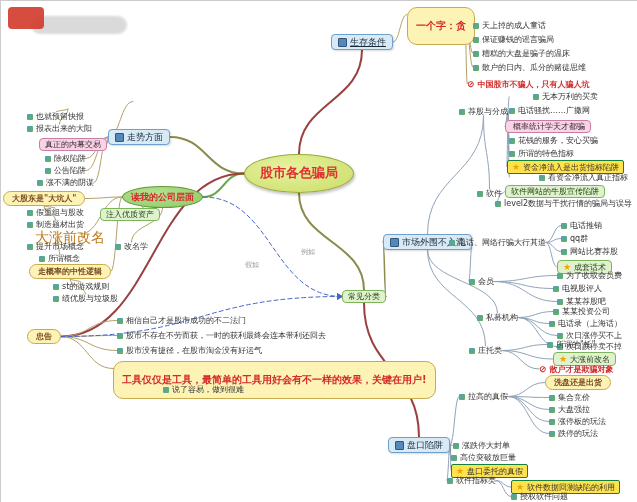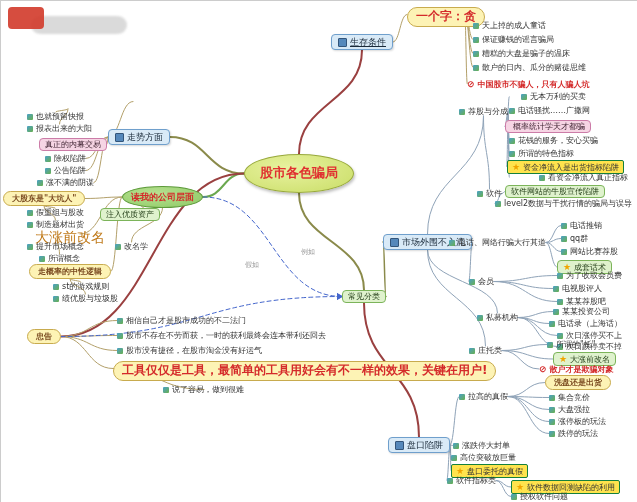--- a/index.html
+++ b/index.html
@@ -9,21 +9,21 @@
   .node .ic{display:inline-block;vertical-align:middle;margin-right:3px;}
   .ic-tri{width:6px;height:6px;border-radius:1px;background:linear-gradient(135deg,#4aa0c8,#6ab04f);}
   .ic-sq{width:7px;height:7px;border-radius:1px;background:#5588bb;border:1px solid #33557a;}
   .ic-star{color:#f0a500;font-size:9px;width:auto;height:auto;}
   .ic-no{color:#d42a2a;font-size:9px;font-weight:bold;width:auto;height:auto;}
   .center{background:radial-gradient(ellipse at 40% 35%,#e8f2a0,#c9dd66);border:1.5px solid #98a93c;border-radius:50%;padding:11px 15px;font-size:13px;font-weight:bold;color:#e03030;box-shadow:1px 2px 3px rgba(0,0,0,.25);}
   .blue-box{background:#d9eaf7;border:1px solid #6f9fcc;border-radius:4px;padding:2px 6px;font-size:9px;color:#1a2a3a;box-shadow:1px 1px 2px rgba(0,0,0,.15);}
   .green-box{background:#dff2cd;border:1px solid #7cb45a;border-radius:4px;padding:1px 5px;font-size:8px;color:#1f3a14;}
   .green-ellipse{background:radial-gradient(ellipse at 40% 35%,#b9e293,#8cc963);border:1.5px solid #5d9a3a;border-radius:50%;padding:5px 8px;font-size:9px;font-weight:bold;color:#d42a2a;max-width:70px;white-space:normal;text-align:center;}
   .yellow-ellipse{background:#fdf3b5;border:1px solid #c8ab4e;border-radius:10px;padding:2px 8px;font-size:8px;color:#7a4a20;font-weight:bold;}
-  .yellow-ellipse-red{background:#fdf3b5;border:1px solid #c8ab4e;border-radius:10px;padding:2px 8px;font-size:12px;color:#d42a2a;font-weight:bold;}
+  .yellow-ellipse-red{background:#fdf3b5;border:1px solid #c8ab4e;border-radius:10px;padding:12px 8px;font-size:10px;color:#d42a2a;font-weight:bold;}
   .pink-box{background:#f6d5e4;border:1px solid #cc7ca8;border-radius:4px;padding:1px 5px;font-size:8px;color:#3a1f2d;}
   .yellow-hl{background:#ffe34d;border:1px solid #15803d;border-radius:2px;padding:1px 4px;font-size:8px;color:#333;}
   .orange-text{color:#c07a1a;font-weight:normal;font-size:14px;}
   .red-text{color:#d42a2a;font-size:8px;font-weight:bold;}
   .plain{color:#333;}
   .edge-label{color:#9a9a9a;font-size:7px;z-index:1;}
   .wm-red{position:absolute;left:7px;top:6px;width:36px;height:22px;background:#d23a2a;border-radius:4px;opacity:.9;z-index:3;}
   .wm-gray{position:absolute;left:30px;top:15px;width:96px;height:18px;background:#bdbdbd;border-radius:9px;opacity:.55;filter:blur(1px);z-index:3;}
 </style>
 </head>
@@ -146,21 +146,21 @@
     <div class="node plain" style="left: 52px; top: 293px;"><span class="ic ic-tri"></span><span>绩优股与垃圾股</span></div>
     <div class="node green-ellipse" style="left: 121px; top: 185px;"><span>读我的公司层面</span></div>
     <div class="node yellow-ellipse" style="left: 26px; top: 328px;"><span>忠告</span></div>
     <div class="node plain" style="left: 116px; top: 315px;"><span class="ic ic-tri"></span><span>相信自己才是股市成功的不二法门</span></div>
     <div class="node plain" style="left: 116px; top: 330px;"><span class="ic ic-tri"></span><span>股市不存在不劳而获，一时的获利最终会连本带利还回去</span></div>
     <div class="node plain" style="left: 116px; top: 345px;"><span class="ic ic-tri"></span><span>股市没有捷径，在股市淘金没有好运气</span></div>
     <div class="node yellow-ellipse-red" style="left: 112px; top: 360px;"><span>工具仅仅是工具，最简单的工具用好会有不一样的效果，关键在用户!</span></div>
     <div class="node plain" style="left: 122px; top: 384px; padding-left: 40px;"><span class="ic ic-tri"></span><span>说了容易，做到很难</span></div>
     <div class="node blue-box" style="left: 382px; top: 233px;"><span class="ic ic-sq"></span><span>市场外围不入流</span></div>
     <div class="node plain" style="left: 458px; top: 106px;"><span class="ic ic-tri"></span><span>荐股与分成</span></div>
-    <div class="node plain" style="left: 520px; top: 91px;"><span class="ic ic-tri"></span><span>无本万利的买卖</span></div>
+    <div class="node plain" style="left: 532px; top: 91px;"><span class="ic ic-tri"></span><span>无本万利的买卖</span></div>
     <div class="node plain" style="left: 508px; top: 105px;"><span class="ic ic-tri"></span><span>电话骚扰……广撒网</span></div>
     <div class="node pink-box" style="left: 504px; top: 119px; padding-left: 7px;"><span>概率统计学天才都骗</span></div>
     <div class="node plain" style="left: 508px; top: 135px;"><span class="ic ic-tri"></span><span>花钱的服务，安心买骗</span></div>
     <div class="node plain" style="left: 508px; top: 148px;"><span class="ic ic-tri"></span><span>所谓的特色指标</span></div>
     <div class="node yellow-hl" style="left: 506px; top: 159px;"><span class="ic ic-star">★</span><span>资金净流入是出货指标陷阱</span></div>
     <div class="node plain" style="left: 508px; top: 172px; padding-left: 30px;"><span class="ic ic-tri"></span><span>看资金净流入真正指标</span></div>
     <div class="node plain" style="left: 476px; top: 188px;"><span class="ic ic-tri"></span><span>软件</span></div>
     <div class="node green-box" style="left: 504px; top: 184px;"><span>软件网站的牛股宣传陷阱</span></div>
     <div class="node plain" style="left: 494px; top: 198px;"><span class="ic ic-tri"></span><span>level2数据与干扰行情的骗局与误导</span></div>
     <div class="node plain" style="left: 448px; top: 237px;"><span class="ic ic-tri"></span><span>电话、网络行骗大行其道</span></div>

